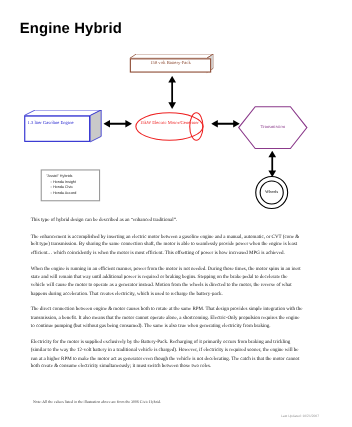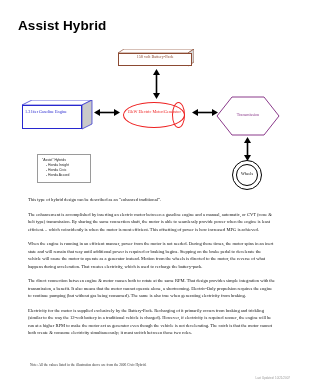--- a/index.html
+++ b/index.html
@@ -265,21 +265,21 @@
     font-size: 3px;
     color: #9a9a9a;
     white-space: nowrap;
   }
 </style>
 </head>
 <body>
 
 <div class="page">
 
-  <div class="title">Assist Hybrid</div>
+  <div class="title">Engine Hybrid</div>
 
   <div class="diagram">
 
     <div class="battery">
       <svg width="76" height="18" style="position:absolute;left:0;top:0;">
         <polygon points="0,4 6,0 76,0 70,4" fill="#ffffff" stroke="#8c4a32" stroke-width="0.7"></polygon>
         <polygon points="70,4 76,0 76,13 70,17" fill="#d8d8d8" stroke="#8c4a32" stroke-width="0.7"></polygon>
       </svg>
       <div class="face"></div>
       <div class="lbl">158 volt Battery-Pack</div>

